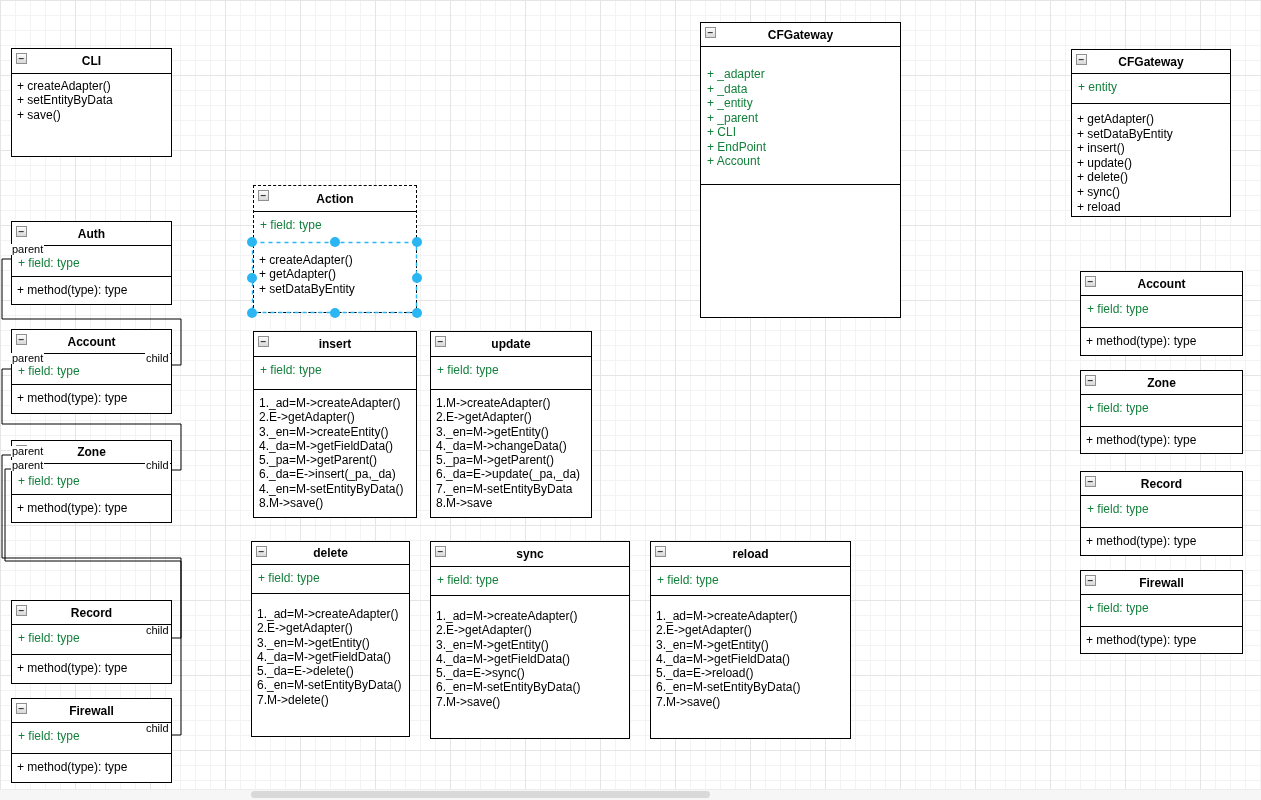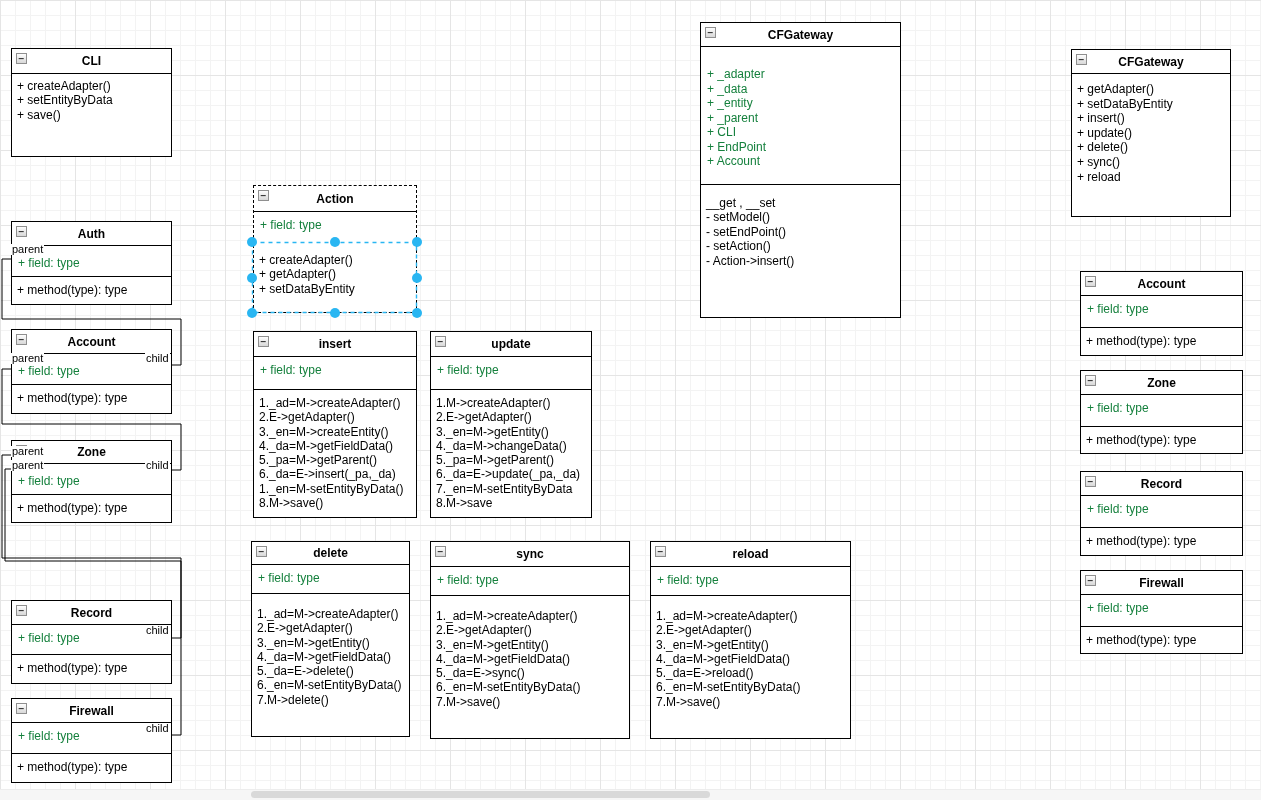--- a/index.html
+++ b/index.html
@@ -146,21 +146,21 @@
     <div class="f" style="height:33px">
       <div class="ln">+ field: type</div>
     </div>
     <div class="m">
       <div class="ln">1._ad=M-&gt;createAdapter()</div>
       <div class="ln">2.E-&gt;getAdapter()</div>
       <div class="ln">3._en=M-&gt;createEntity()</div>
       <div class="ln">4._da=M-&gt;getFieldData()</div>
       <div class="ln">5._pa=M-&gt;getParent()</div>
       <div class="ln">6._da=E-&gt;insert(_pa,_da)</div>
-      <div class="ln">1._en=M-setEntityByData()</div>
+      <div class="ln">4._en=M-setEntityByData()</div>
       <div class="ln">8.M-&gt;save()</div>
     </div>
   </div>
 
   <div class="b" style="left:430px;top:331px;width:162px;height:187px">
     <div class="t" style="height:25px">
       <span class="col">−</span>
       <span>update</span>
     </div>
     <div class="f" style="height:33px">
@@ -242,33 +242,29 @@
     </div>
     <div class="f" style="height:138px;padding-top:20px;line-height:14.5px">
       <div class="ln">+ _adapter</div>
       <div class="ln">+ _data</div>
       <div class="ln">+ _entity</div>
       <div class="ln">+ _parent</div>
       <div class="ln">+ CLI</div>
       <div class="ln">+ EndPoint</div>
       <div class="ln">+ Account</div>
     </div>
-    <div class="m" style="padding-top:11px;line-height:14.4px">
-      <div class="ln">__get , __set</div>
-      <div class="ln">- setModel()</div>
-      <div class="ln">- setEndPoint()</div>
-      <div class="ln">- setAction()</div>
-      <div class="ln">- Action-&gt;insert()</div>
-    </div>
   </div>
 
   <div class="b" style="left:1071px;top:49px;width:160px;height:168px">
     <div class="t" style="height:24px">
       <span class="col">−</span>
       <span>CFGateway</span>
+    </div>
+    <div class="f" style="height:30px">
+      <div class="ln">+  entity</div>
     </div>
     <div class="m" style="padding-top:8px;line-height:14.6px">
       <div class="ln">+ getAdapter()</div>
       <div class="ln">+ setDataByEntity</div>
       <div class="ln">+ insert()</div>
       <div class="ln">+ update()</div>
       <div class="ln">+ delete()</div>
       <div class="ln">+ sync()</div>
       <div class="ln">+ reload</div>
     </div>

